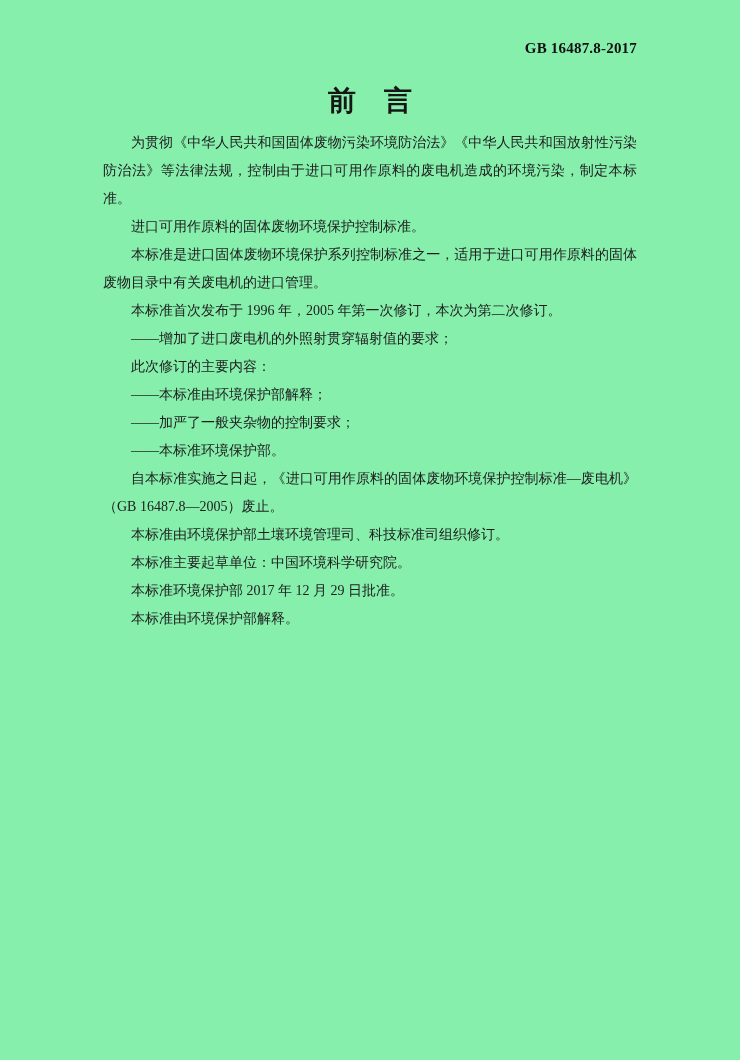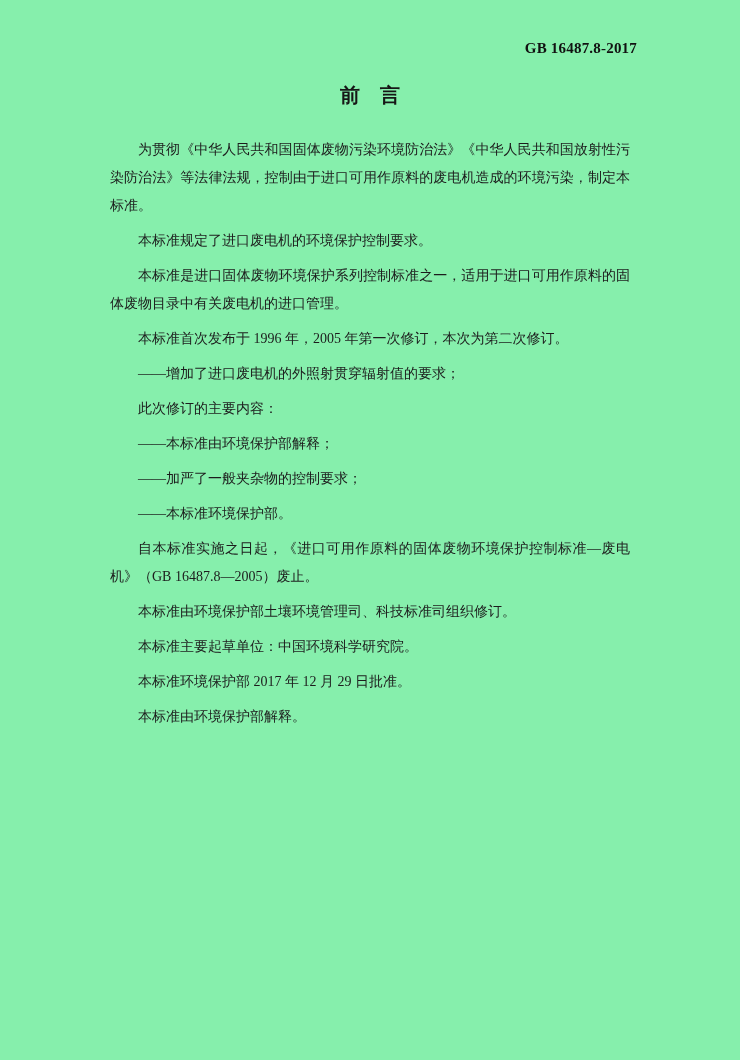--- a/index.html
+++ b/index.html
@@ -30,36 +30,36 @@
     font-weight: bold;
     letter-spacing: 0.2px;
     color: #111111;
   }
   .doc-title {
     position: absolute;
     top: 82px;
     left: 103px;
     width: 534px;
     text-align: center;
-    font-size: 20px;
+    font-size: 28px;
     font-weight: bold;
     color: #161616;
   }
   .doc-body {
     position: absolute;
     top: 129px;
     left: 103px;
     width: 534px;
     font-size: 14px;
     line-height: 28px;
     text-align: justify;
     color: #1c1c1c;
   }
   .doc-body p {
-    margin: 7px;
+    margin: 0;
     padding: 0;
     text-indent: 2em;
   }
   .page-footer {
     position: absolute;
     top: 1006px;
     left: 0;
     width: 740px;
     text-align: center;
     font-size: 14px;
@@ -70,21 +70,21 @@
 <body>
 
 <div class="page">
 
   <div class="page-header">GB 16487.8-2017</div>
 
   <div class="doc-title">前　言</div>
 
   <div class="doc-body">
     <p>为贯彻《中华人民共和国固体废物污染环境防治法》《中华人民共和国放射性污染防治法》等法律法规，控制由于进口可用作原料的废电机造成的环境污染，制定本标准。</p>
-    <p>本标准规定了进口废电机的环境保护控制要求。</p>
+    <p>进口可用作原料的固体废物环境保护控制标准。</p>
     <p>本标准是进口固体废物环境保护系列控制标准之一，适用于进口可用作原料的固体废物目录中有关废电机的进口管理。</p>
     <p>本标准首次发布于 1996 年，2005 年第一次修订，本次为第二次修订。</p>
     <p>——增加了进口废电机的外照射贯穿辐射值的要求；</p>
     <p>此次修订的主要内容：</p>
     <p>——本标准由环境保护部解释；</p>
     <p>——加严了一般夹杂物的控制要求；</p>
     <p>——本标准环境保护部。</p>
     <p>自本标准实施之日起，《进口可用作原料的固体废物环境保护控制标准—废电机》（GB 16487.8—2005）废止。</p>
     <p>本标准由环境保护部土壤环境管理司、科技标准司组织修订。</p>
     <p>本标准主要起草单位：中国环境科学研究院。</p>

